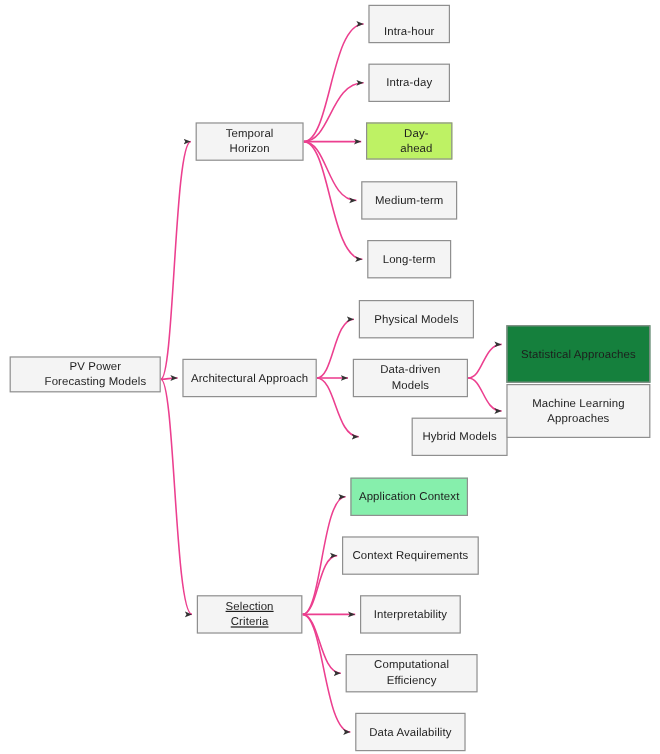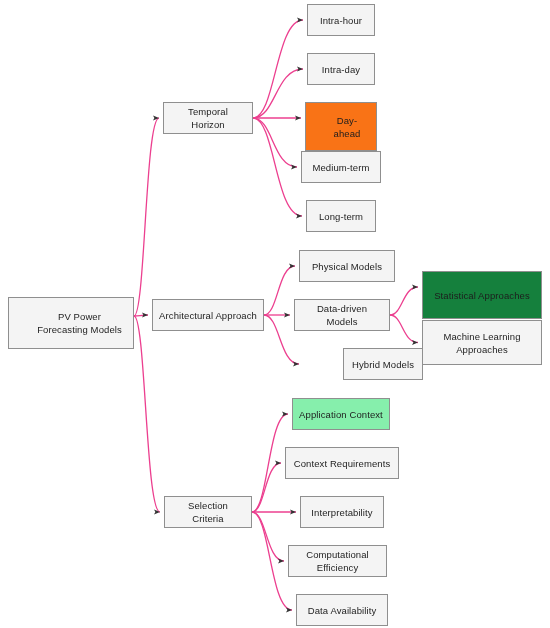--- a/index.html
+++ b/index.html
@@ -71,33 +71,33 @@
         <path d="M390,315 C402.6,315 402.6,287 418,287" fill="none" stroke="#ec3f8f" stroke-width="1.3" marker-end="url(#arrowhead)"></path>
         <path d="M390,315 C402.6,315 402.6,342.5 418,342.5" fill="none" stroke="#ec3f8f" stroke-width="1.3" marker-end="url(#arrowhead)"></path>
         <path d="M252,512 C268.2,512 268.2,414 288,414" fill="none" stroke="#ec3f8f" stroke-width="1.3" marker-end="url(#arrowhead)"></path>
         <path d="M252,512 C265.05,512 265.05,463 281,463" fill="none" stroke="#ec3f8f" stroke-width="1.3" marker-end="url(#arrowhead)"></path>
         <path d="M252,512 C271.8,512 271.8,512 296,512" fill="none" stroke="#ec3f8f" stroke-width="1.3" marker-end="url(#arrowhead)"></path>
         <path d="M252,512 C266.4,512 266.4,561 284,561" fill="none" stroke="#ec3f8f" stroke-width="1.3" marker-end="url(#arrowhead)"></path>
         <path d="M252,512 C270,512 270,610 292,610" fill="none" stroke="#ec3f8f" stroke-width="1.3" marker-end="url(#arrowhead)"></path>
       </g>
   </svg>
 
-  <div class="node" id="n-root" style="left: 8px; top: 297px; width: 126px; height: 52px; background: rgb(244, 244, 244); border-color: rgb(143, 143, 143); color: rgb(29, 29, 29); padding-left: 23px;">
+  <div class="node" id="n-root" style="left: 8px; top: 297px; width: 126px; height: 30px; background: rgb(244, 244, 244); border-color: rgb(143, 143, 143); color: rgb(29, 29, 29); padding-left: 23px;">
     <span>PV Power Forecasting Models</span>
   </div>
   <div class="node" id="n-temporal" style="left: 163px; top: 102px; width: 90px; height: 32px; background: rgb(244, 244, 244); border-color: rgb(143, 143, 143); color: rgb(29, 29, 29);">
     <span>Temporal Horizon</span>
   </div>
-  <div class="node" id="n-intrahour" style="left: 307px; top: 4px; width: 68px; height: 32px; background: rgb(244, 244, 244); border-color: rgb(143, 143, 143); color: rgb(29, 29, 29);">
+  <div class="node" id="n-intrahour" style="left: 307px; top: 4px; width: 68px; height: 32px; background: rgb(244, 244, 244); border-color: rgb(143, 143, 143); color: rgb(29, 29, 29); align-items: flex-end;">
     <span>Intra-hour</span>
   </div>
   <div class="node" id="n-intraday" style="left: 307px; top: 53px; width: 68px; height: 32px; background: rgb(244, 244, 244); border-color: rgb(143, 143, 143); color: rgb(29, 29, 29);">
     <span>Intra-day</span>
   </div>
-  <div class="node" id="n-dayahead" style="left: 305px; top: 102px; width: 72px; height: 49px; background: #f97316; border-color: rgb(143, 143, 143); color: rgb(29, 29, 29); padding-left: 18px;">
+  <div class="node" id="n-dayahead" style="left: 305px; top: 102px; width: 72px; height: 31px; background: #bef264; border-color: rgb(143, 143, 143); color: rgb(29, 29, 29); padding-left: 18px;">
     <span>Day-ahead</span>
   </div>
   <div class="node" id="n-mediumterm" style="left: 301px; top: 151px; width: 80px; height: 32px; background: rgb(244, 244, 244); border-color: rgb(143, 143, 143); color: rgb(29, 29, 29);">
     <span>Medium-term</span>
   </div>
   <div class="node" id="n-longterm" style="left: 306px; top: 200px; width: 70px; height: 32px; background: rgb(244, 244, 244); border-color: rgb(143, 143, 143); color: rgb(29, 29, 29);">
     <span>Long-term</span>
   </div>
   <div class="node" id="n-arch" style="left: 152px; top: 299px; width: 112px; height: 32px; background: rgb(244, 244, 244); border-color: rgb(143, 143, 143); color: rgb(29, 29, 29); align-items: center;">
     <span>Architectural Approach</span>
@@ -110,32 +110,32 @@
   </div>
   <div class="node" id="n-hybrid" style="left: 303px; top: 348px; width: 80px; height: 32px; background: rgb(244, 244, 244); border-color: rgb(143, 143, 143); color: rgb(29, 29, 29); margin-left: 40px;">
     <span>Hybrid Models</span>
   </div>
   <div class="node" id="n-statistical" style="left: 422px; top: 271px; width: 120px; height: 48px; background: #15803d; border-color: rgb(143, 143, 143); color: rgb(29, 29, 29);">
     <span>Statistical Approaches</span>
   </div>
   <div class="node" id="n-ml" style="left: 422px; top: 320px; width: 120px; height: 45px; background: rgb(244, 244, 244); border-color: rgb(143, 143, 143); color: rgb(29, 29, 29);">
     <span>Machine Learning Approaches</span>
   </div>
-  <div class="node" id="n-selection" style="left: 164px; top: 496px; width: 88px; height: 32px; background: rgb(244, 244, 244); border-color: rgb(143, 143, 143); color: rgb(29, 29, 29);">
+  <div class="node" id="n-selection" style="left: 164px; top: 496px; width: 88px; height: 32px; background: rgb(244, 244, 244); border-color: rgb(143, 143, 143); color: rgb(29, 29, 29); text-decoration: underline;">
     <span>Selection Criteria</span>
   </div>
   <div class="node" id="n-appcontext" style="left: 292px; top: 398px; width: 98px; height: 32px; background: #86efac; border-color: rgb(143, 143, 143); color: rgb(29, 29, 29);">
     <span>Application Context</span>
   </div>
   <div class="node" id="n-accuracy" style="left: 285px; top: 447px; width: 114px; height: 32px; background: rgb(244, 244, 244); border-color: rgb(143, 143, 143); color: rgb(29, 29, 29);">
     <span>Context Requirements</span>
   </div>
   <div class="node" id="n-interp" style="left: 300px; top: 496px; width: 84px; height: 32px; background: rgb(244, 244, 244); border-color: rgb(143, 143, 143); color: rgb(29, 29, 29);">
     <span>Interpretability</span>
   </div>
-  <div class="node" id="n-compeff" style="left: 288px; top: 545px; width: 99px; height: 32px; background: rgb(244, 244, 244); border-color: rgb(143, 143, 143); color: rgb(29, 29, 29);">
+  <div class="node" id="n-compeff" style="left: 288px; top: 545px; width: 110px; height: 32px; background: rgb(244, 244, 244); border-color: rgb(143, 143, 143); color: rgb(29, 29, 29);">
     <span>Computational Efficiency</span>
   </div>
   <div class="node" id="n-dataavail" style="left: 296px; top: 594px; width: 92px; height: 32px; background: rgb(244, 244, 244); border-color: rgb(143, 143, 143); color: rgb(29, 29, 29);">
     <span>Data Availability</span>
   </div>
 
 </div>
 
 </body></html>

